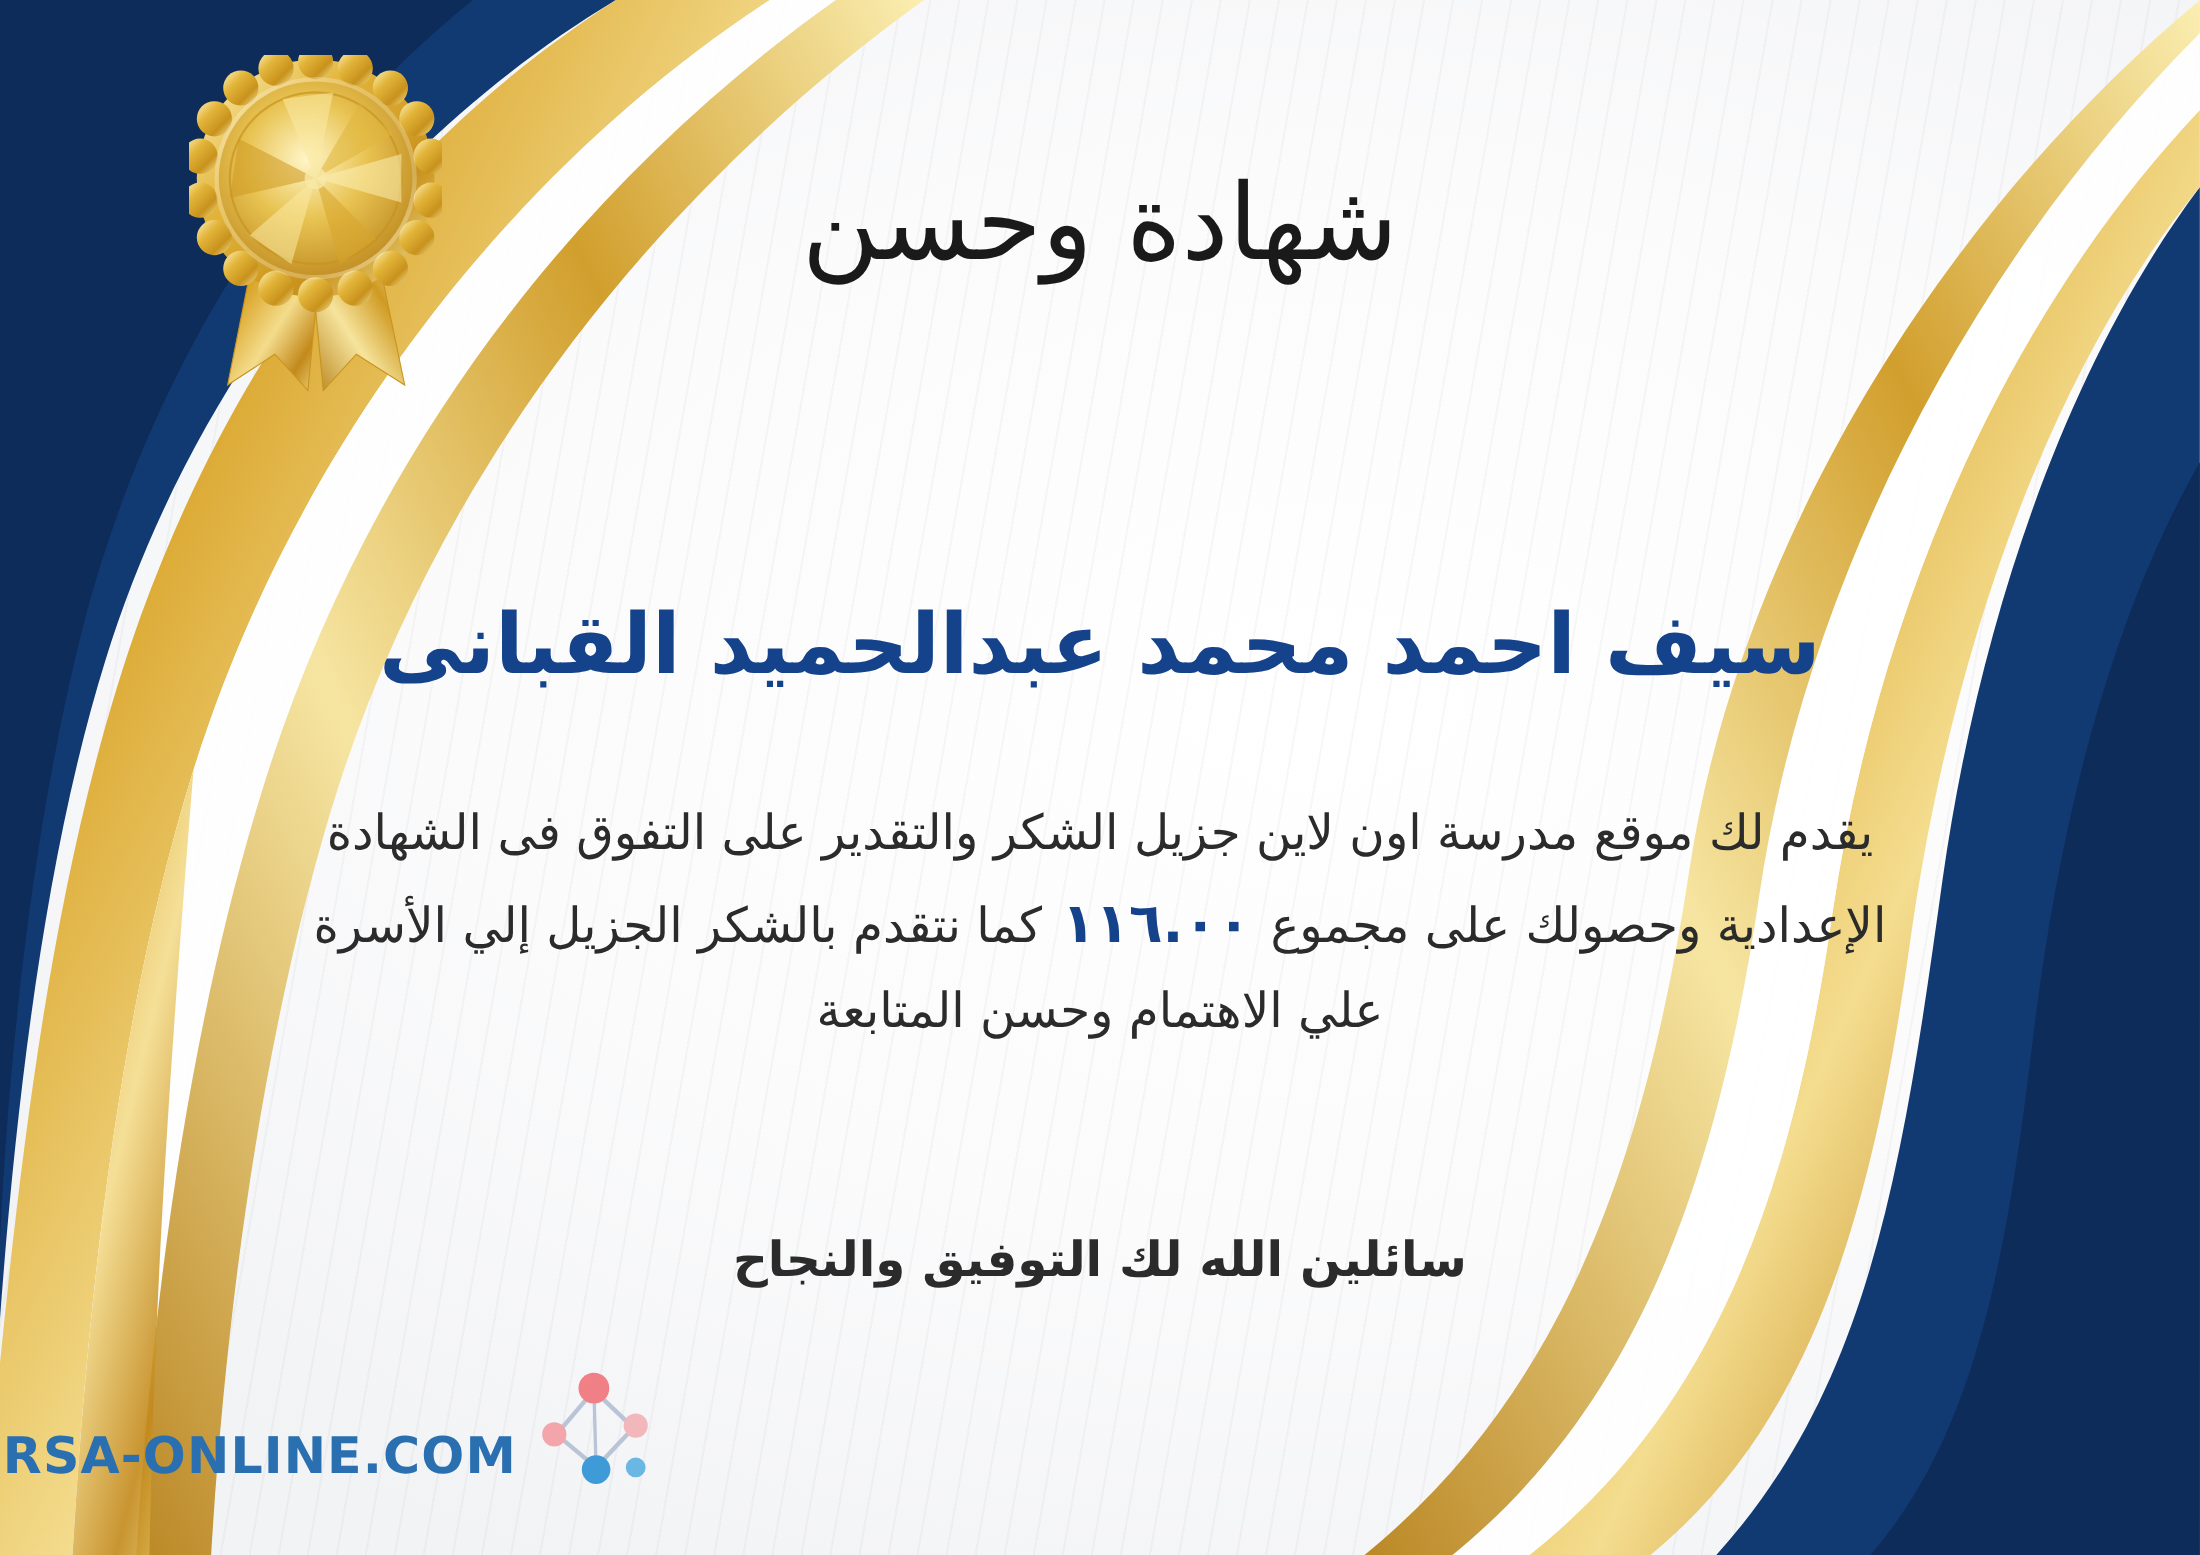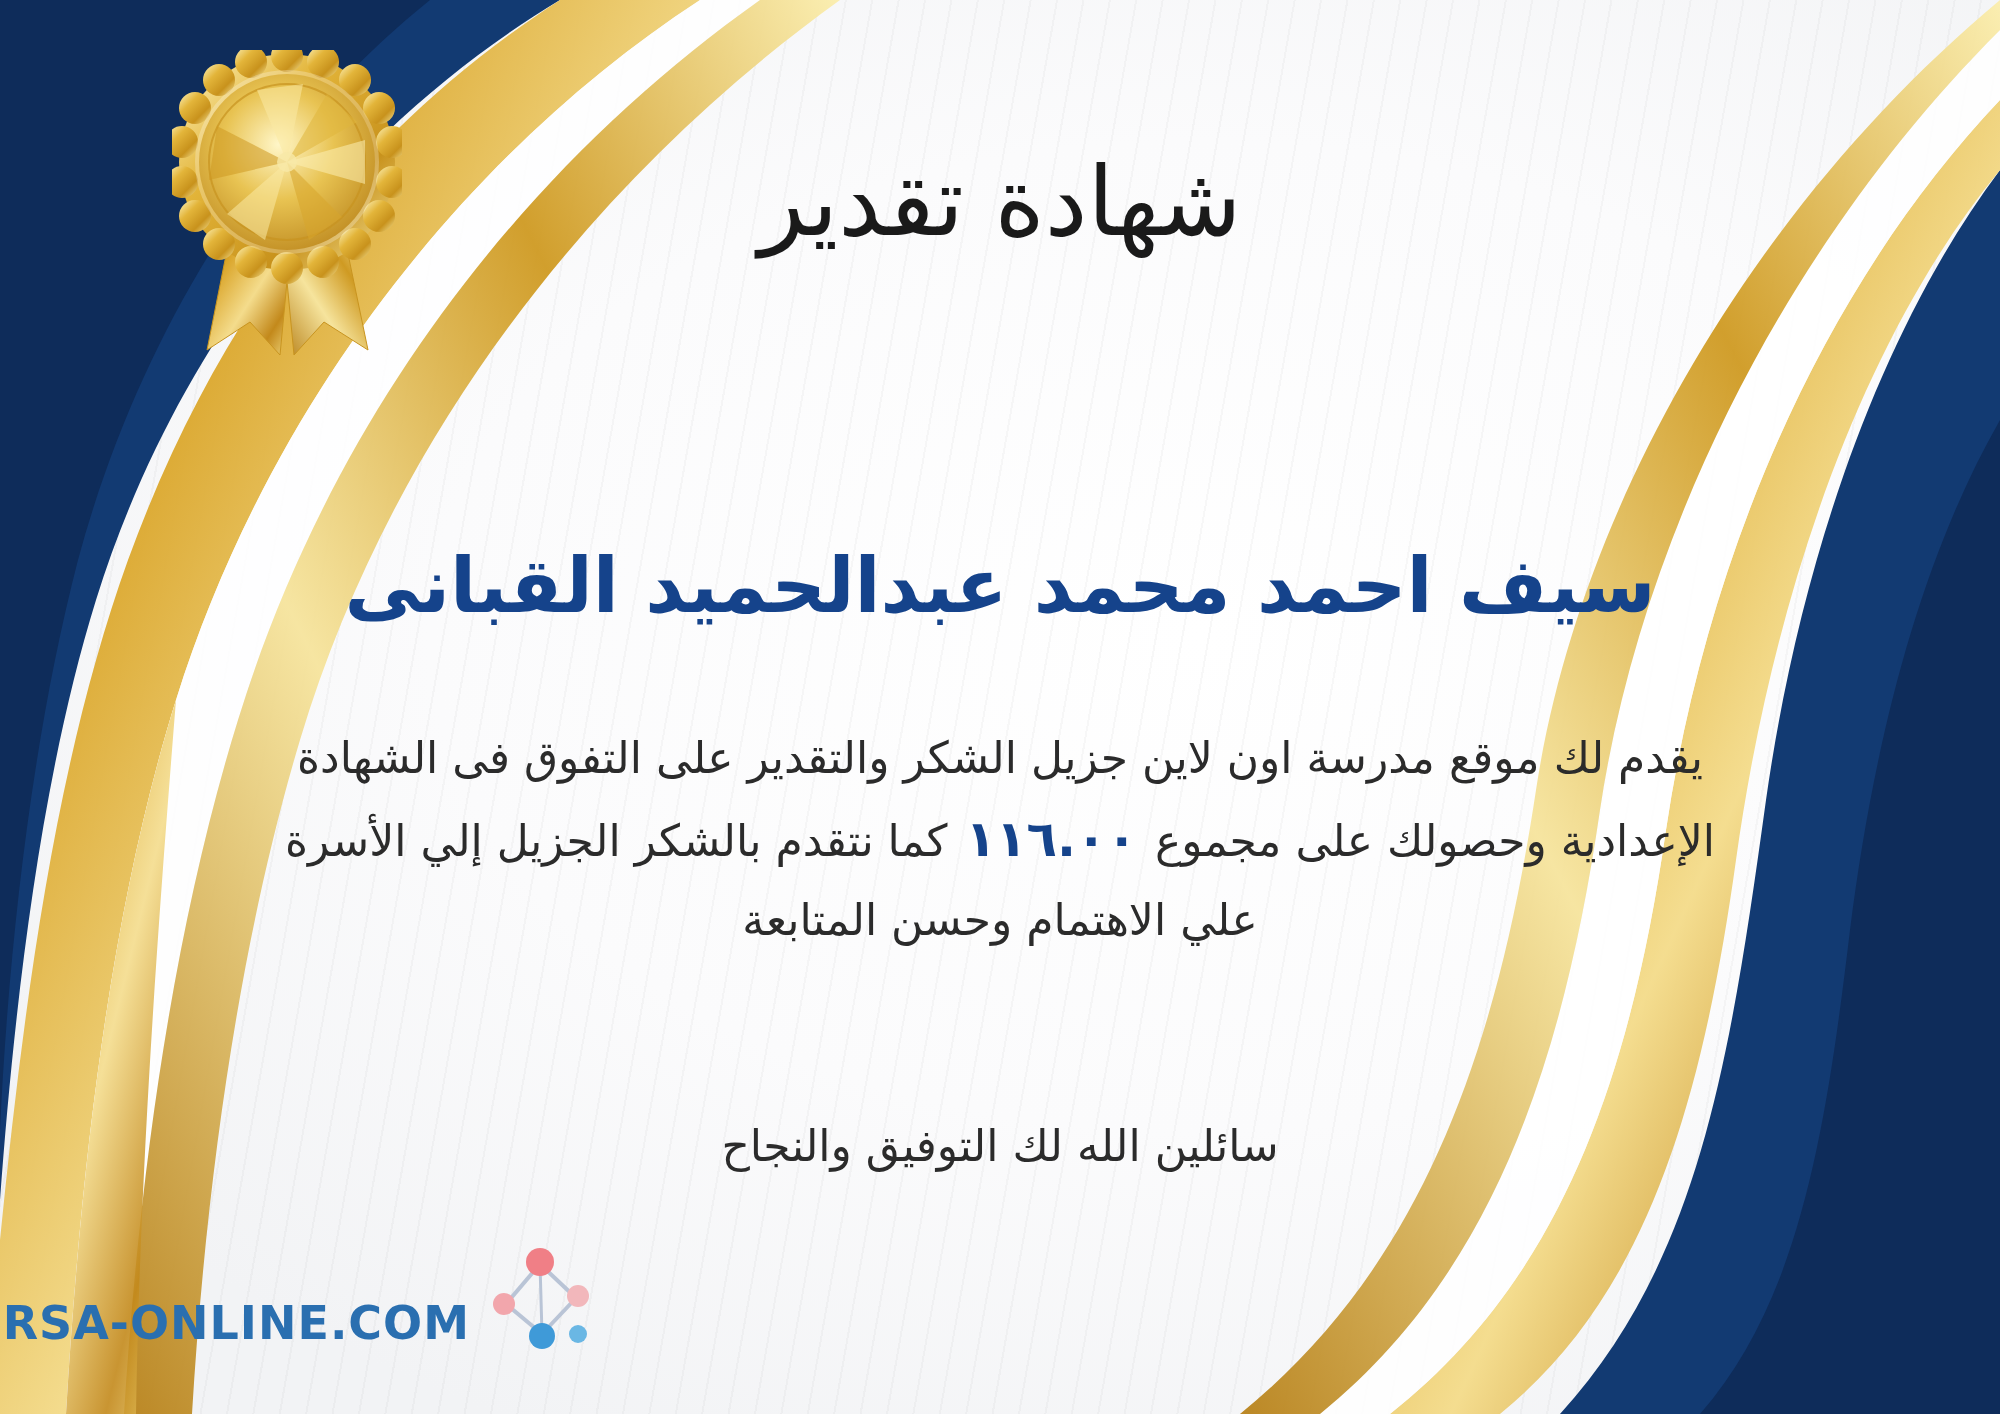--- a/index.html
+++ b/index.html
@@ -104,21 +104,21 @@
     letter-spacing: 1px;
   }
   .wishes {
     position: absolute;
     top: 1120px;
     left: 0;
     width: 2000px;
     text-align: center;
     font-size: 44px;
     color: #2b2b2b;
-    font-weight: 400;
+    font-weight: 700;
   }
 
   
   .logo {
     position: absolute;
     left: 40px;
     bottom: 30px;
     width: 560px;
     height: 160px;
     direction: rtl;
@@ -257,21 +257,21 @@
           <path d="M0,0 L-30,-72 L16,-78 Z" fill="#fbeaa4"></path>
           <path d="M0,0 L40,-68 L70,-40 Z" fill="#e0b63c"></path>
         </g>
         <circle r="10" fill="#f8e8a8" opacity="0.8"></circle>
       </g>
     </g>
   </svg>
 
   <div class="content">
 
-    <div class="title">شهادة تقدير</div>
+    <div class="title">شهادة وحسن</div>
 
     <div class="student-name">سيف احمد محمد عبدالحميد القبانى</div>
 
     <div class="body-text">
       <span>يقدم لك موقع مدرسة اون لاين جزيل الشكر  والتقدير على التفوق فى الشهادة الإعدادية وحصولك على مجموع</span><span class="grade">١١٦.٠٠</span><span>كما نتقدم  بالشكر الجزيل إلي الأسرة علي الاهتمام وحسن المتابعة</span>
     </div>
 
     <div class="wishes">سائلين الله لك التوفيق  والنجاح</div>
   </div>
 

